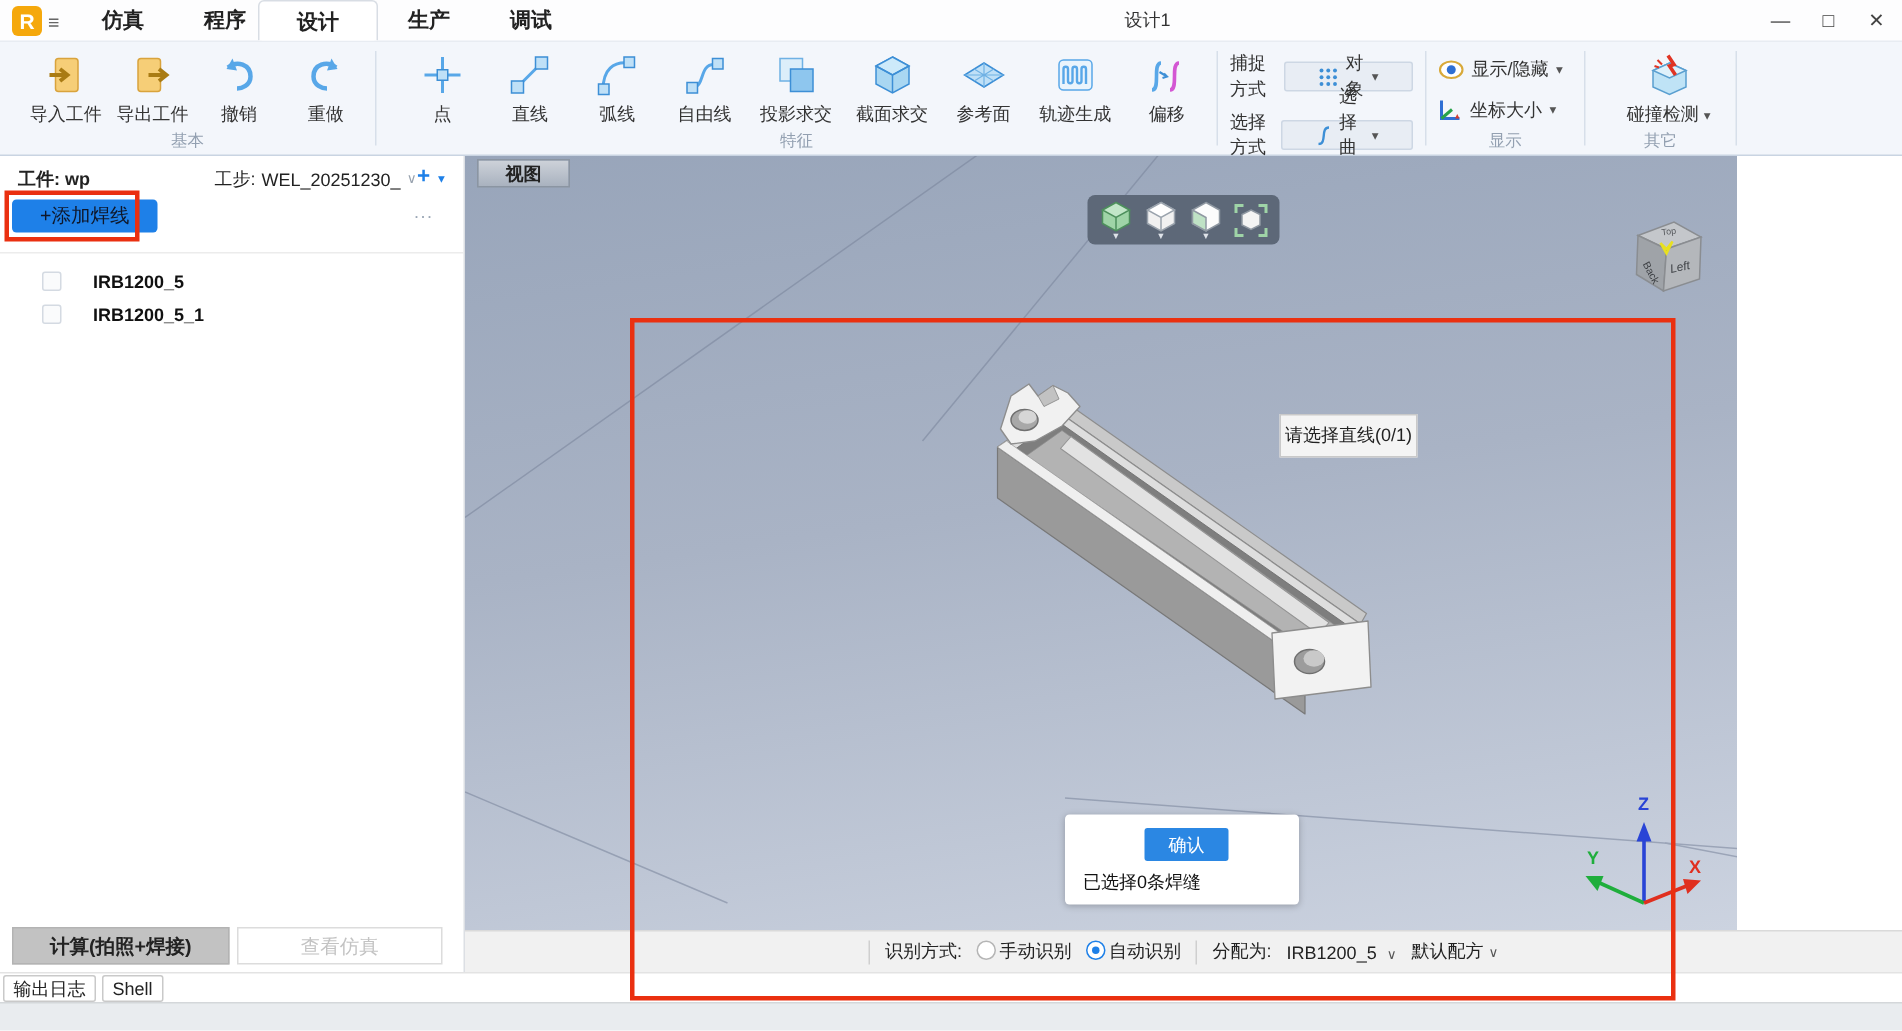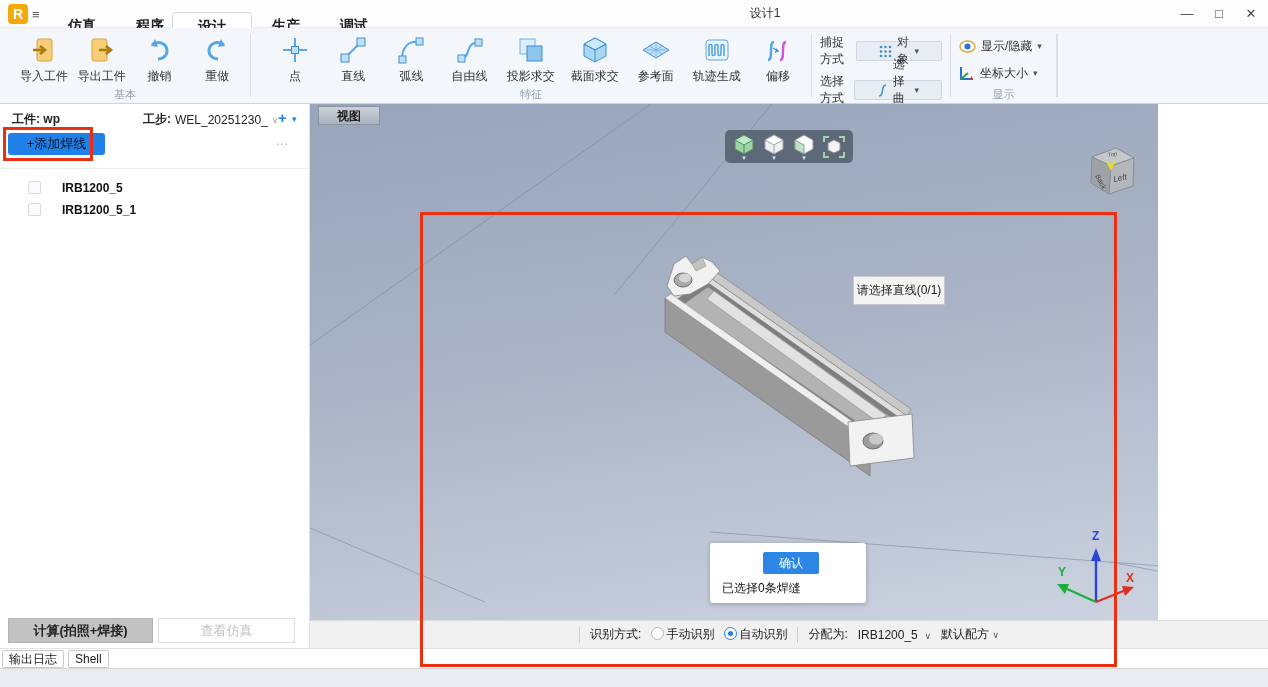--- a/index.html
+++ b/index.html
@@ -3,21 +3,21 @@
 <meta charset="utf-8">
 <style>
   * { margin:0; padding:0; box-sizing:border-box; }
   html,body { width:1268px; height:687px; overflow:hidden;
     font-family:"Liberation Sans","DejaVu Sans",sans-serif; background:#fff; }
 
   
   #titlebar { position:absolute; left:0; top:0; width:1268px; height:28px; background:#fdfdfe; border-bottom:1px solid #e8ecf2; }
   #logo { position:absolute; left:8px; top:4px; width:20px; height:20px; background:#f5a80c; border-radius:4px; color:#fff; font-weight:bold; font-size:14px; text-align:center; line-height:20px; }
   #hamburger { position:absolute; left:32px; top:7px; font-size:13px; color:#666; }
-  .menu-tab { position:absolute; top:12px; height:27px; line-height:27px; font-size:14px; font-weight:bold; color:#222; text-align:center; width:80px; }
+  .menu-tab { position:absolute; top:0; height:27px; line-height:27px; font-size:14px; font-weight:bold; color:#222; text-align:center; width:80px; }
   .menu-tab.active { background:#fff; border:1px solid #d8dde4; border-bottom:none; border-radius:4px 4px 0 0; }
   #doc-title { position:absolute; left:705px; top:0; width:120px; height:27px; line-height:27px; text-align:center; font-size:12px; color:#333; }
   .winbtn { position:absolute; top:0; width:30px; height:27px; line-height:27px; text-align:center; font-size:13px; color:#444; }
 
   
   #ribbon { position:absolute; left:0; top:28px; width:1268px; height:76px; background:#f3f6fb; border-bottom:1px solid #c9d4e2; display:flex; }
   .rgroup { display:flex; flex-direction:column; padding:4px 4px 0 4px; }
   .rbtns { display:flex; flex:1; align-items:flex-start;margin-left:11px; }
   .rglabel { text-align:center; font-size:11px; color:#93a0b1; height:16px; line-height:14px; }
   .rsep { width:1px; background:#d7dfea; margin:6px 0; }
@@ -31,21 +31,21 @@
   .dropbox .dval { font-size:12px; color:#333; flex:1; }
   .caret { font-size:9px; color:#555; }
   .disp-row { display:flex; align-items:center; gap:5px; height:22px; }
   .disp-row .dlabel { font-size:12px; color:#333; }
 
   
   #left-panel { position:absolute; left:0; top:104px; width:310px; height:544px; background:#fff; border-right:1px solid #dcdfe4; }
   #lp-header { position:absolute; left:0; top:4px; width:100%; height:22px; }
   #wp-label { position:absolute; left:12px; top:3px; font-size:12px; font-weight:bold; color:#222; }
   #step-wrap { position:absolute; left:143px; top:3px; font-size:12px; color:#222; display:flex; gap:4px; align-items:center; }
-  #step-wrap .bold { font-weight:bold; }
+  #step-wrap .bold { font-weight:normal; }
   #plus-add { position:absolute; left:278px; top:1px; color:#1e80e8; font-size:15px; font-weight:bold; }
   #plus-caret { position:absolute; left:292px; top:6px; color:#1e80e8; font-size:9px; }
   #add-weld-btn { position:absolute; left:8px; top:29px; width:97px; height:22px; background:#1e80e8; color:#0f172a; font-size:13px; border:none; border-radius:3px; }
   #lp-ellipsis { position:absolute; left:276px; top:30px; color:#9aa6b5; font-size:12px; letter-spacing:1px; }
   #lp-divider { position:absolute; left:0; top:64px; width:100%; height:1px; background:#ececec; }
   .lp-item { position:absolute; left:0; width:100%; height:22px; }
   .lp-check { position:absolute; left:28px; top:3px; width:13px; height:13px; border:1px solid #d4dae2; border-radius:2px; background:#fafbfc; }
   .lp-name { position:absolute; left:62px; top:3px; font-size:12px; font-weight:bold; color:#111; }
   #calc-btn { position:absolute; left:8px; top:514px; width:145px; height:25px; background:#c2c2c2; border:1px solid #b3b3b3; font-size:13px; font-weight:bold; color:#222; }
   #viewsim-btn { position:absolute; left:158px; top:514px; width:137px; height:25px; background:#fff; border:1px solid #dcdcdc; font-size:13px; color:#c3c3c3; }
@@ -294,20 +294,36 @@
           </svg>
         <span class="dlabel">坐标大小</span>
         <span class="caret">▾</span>
       </div>
     </div>
     <div class="rglabel">显示</div>
   </div>
 
   <div class="rsep"></div>
 
+  <div class="rgroup" style="width:100px">
+    <div class="rbtns" style="justify-content:center">
+      <div class="rbtn" style="width:80px">
+        <span class="ric">
+          <svg width="30" height="28" viewBox="0 0 30 28">
+              <polygon points="15,6 26,11 26,22 15,27 4,22 4,11" fill="#bfe3f6" stroke="#5a9fd0"></polygon>
+              <polygon points="15,6 26,11 15,16 4,11" fill="#dff1fb" stroke="#5a9fd0"></polygon>
+              <path d="M14 1 l4 6 -3 1 4 6" stroke="#e03424" stroke-width="2.4" fill="none"></path>
+              <path d="M7 4 l3 3 M5 8 l3 1" stroke="#e03424" stroke-width="1.4"></path>
+            </svg>
+        </span>
+        <span class="rlabel"><span>碰撞检测</span> <span class="caret">▾</span></span>
+      </div>
+    </div>
+    <div class="rglabel">其它</div>
+  </div>
 
   <div class="rsep"></div>
 </div>
 
 <div id="left-panel">
   <div id="lp-header">
     <span id="wp-label">工件: wp</span>
     <span id="step-wrap">
       <span class="bold">工步:</span>
       <span>WEL_20251230_</span>

